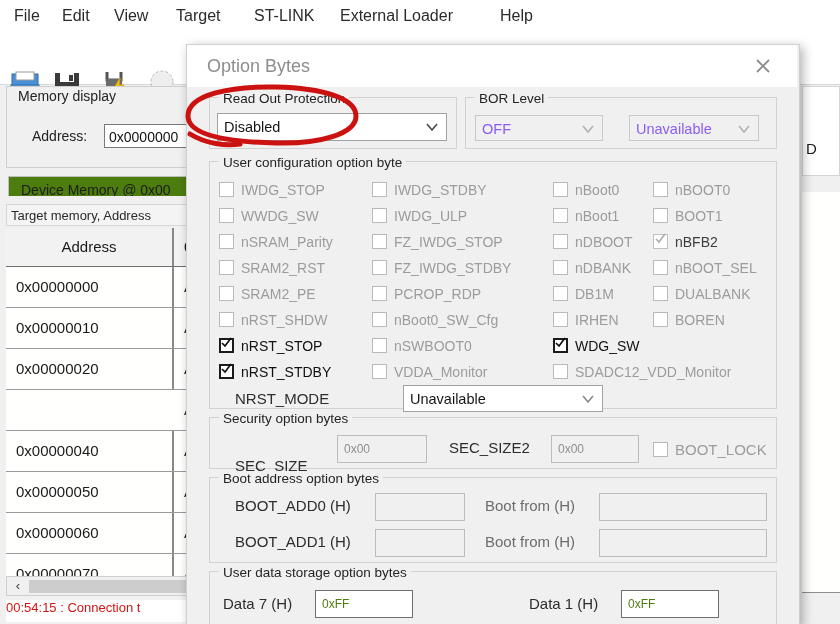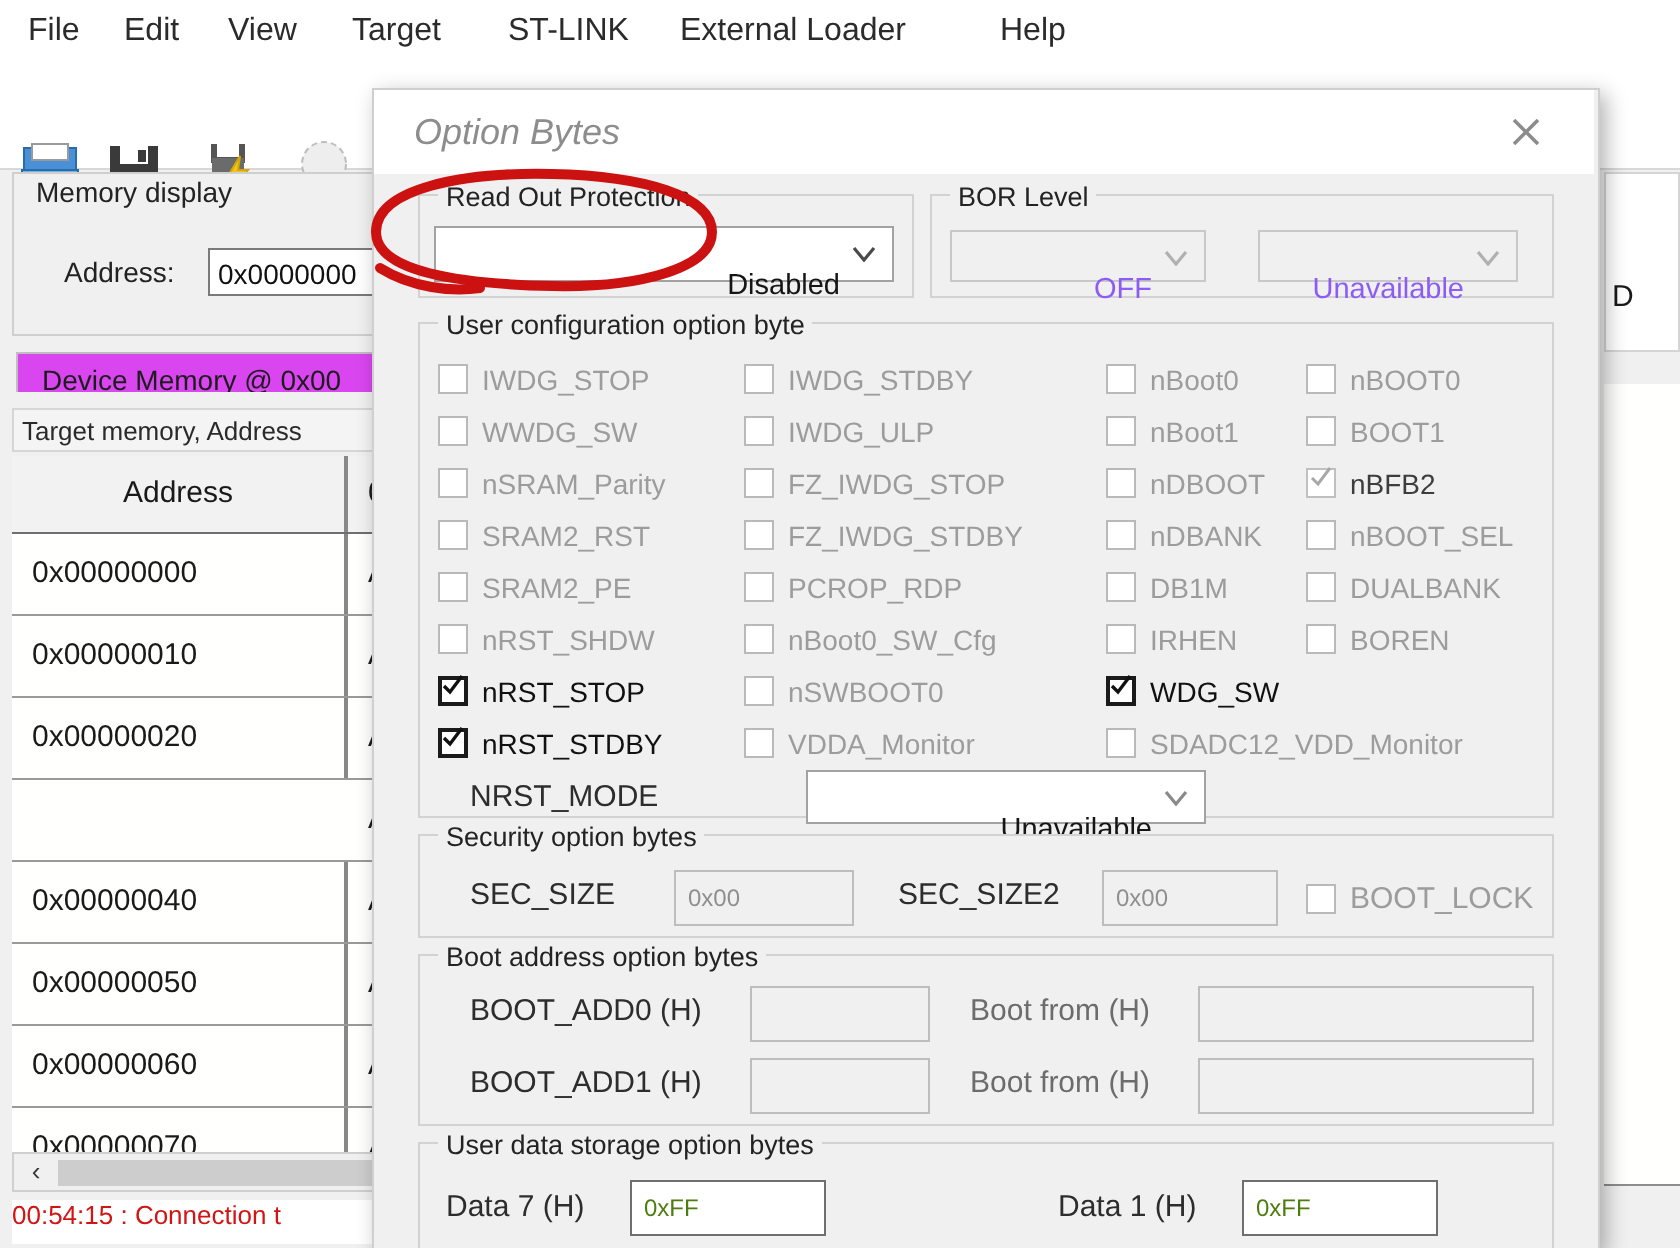--- a/index.html
+++ b/index.html
@@ -32,21 +32,21 @@
   #mem-group-title{position:absolute;left:14px;top:88px;background:#f0f0f0;padding:0 4px;
                    font-size:14px;color:#232323;}
   #addr-label{position:absolute;left:32px;top:128px;font-size:14px;color:#232323;}
   #addr-input{position:absolute;left:104px;top:124px;width:116px;height:24px;
               background:#ffffff;border:1px solid #7a7a7a;
               font-size:14px;color:#111;line-height:24px;padding-left:4px;
               overflow:hidden;white-space:nowrap;box-sizing:border-box;}
 
   
   #devmem-tab{position:absolute;left:8px;top:176px;width:250px;height:20px;
-              background:#d946ef;border:1px solid #bfbfbf;border-bottom:none;
+              background:#4d7c0f;border:1px solid #bfbfbf;border-bottom:none;
               font-size:14px;color:#1c1c1c;line-height:26px;padding-left:12px;
               overflow:hidden;white-space:nowrap;box-sizing:border-box;}
   #devmem-sub{position:absolute;left:6px;top:204px;width:252px;height:22px;
               background:#f4f4f4;border:1px solid #d6d6d6;
               font-size:13px;color:#2a2a2a;line-height:22px;padding-left:4px;
               overflow:hidden;white-space:nowrap;box-sizing:border-box;}
 
   
   #mem-table{position:absolute;left:6px;top:228px;width:600px;}
   .mt-row{position:relative;height:40px;border-bottom:1px solid #9a9a9a;background:#fffffe;}
@@ -80,32 +80,32 @@
                  background:#ffffff;border:1px solid #d5d5d5;box-sizing:border-box;}
   #right-d{position:absolute;left:806px;top:140px;font-size:15px;color:#1a1a1a;}
 
   
   #dialog{
     position:absolute;left:186px;top:44px;width:612px;height:580px;
     background:#f0f0f0;border:1px solid #cfcfcf;
     box-shadow:3px 3px 10px rgba(0,0,0,.30);
   }
   #dlg-titlebar{position:absolute;left:0;top:0;width:610px;height:42px;background:#ffffff;}
-  #dlg-title{position:absolute;left:20px;top:11px;font-size:18px;color:#8d8d8d;font-style:italic;}
+  #dlg-title{position:absolute;left:20px;top:11px;font-size:18px;color:#8d8d8d;}
   #dlg-close{position:absolute;left:558px;top:6px;width:36px;height:30px;cursor:default;}
 
   
   .gb{position:absolute;border:1px solid #d2d2d2;background:#f0f0f0;box-sizing:border-box;}
   .gb-title{position:absolute;background:#f0f0f0;padding:0 4px;font-size:13.5px;color:#232323;
             white-space:nowrap;}
 
   
   .combo{position:absolute;background:#ffffff;border:1px solid #a2a2a2;box-sizing:border-box;}
-  .combo .val{position:absolute;left:6px;top:16px;right:26px;height:100%;line-height:26px;
-              font-size:14.5px;color:#151515;white-space:nowrap;overflow:hidden;text-align:right;}
+  .combo .val{position:absolute;left:6px;top:0;right:26px;height:100%;line-height:26px;
+              font-size:14.5px;color:#151515;white-space:nowrap;overflow:hidden;}
   .combo .chev{position:absolute;right:7px;top:0;height:100%;width:14px;}
   .combo.disabled{background:#f0f0f0;border-color:#c8c8c8;}
   .combo.disabled .val{color:#8b5cf6;}
 
   
   .cb{position:absolute;height:20px;}
   .cb .box{position:absolute;left:0;top:2px;width:15px;height:15px;
            background:#ffffff;border:1px solid #b9b9b9;box-sizing:border-box;}
   .cb.on .box{border:2px solid #1b1b1b;}
   .cb.on.dim .box{border:1px solid #c0c0c0;}
@@ -486,21 +486,21 @@
     <div class="val">Unavailable</div>
     <div class="chev">
       <svg width="14" height="26" viewBox="0 0 14 26">
           <path d="M2 10 L7 16 L12 10" fill="none" stroke="#8a8a8a" stroke-width="1.6"></path>
         </svg>
     </div>
   </div>
 
   <div class="gb" style="left:22px;top:372px;width:568px;height:52px;"></div>
   <div class="gb-title" style="left:32px;top:366px;">Security option bytes</div>
-  <div class="flab" style="left:48px;top:394px;font-size:15px;">SEC_SIZE</div>
+  <div class="flab" style="left:48px;top:412px;font-size:15px;">SEC_SIZE</div>
   <div class="tf" style="left:150px;top:390px;width:90px;height:28px;">
       <div class="v">0x00</div>
     </div>
   <div class="flab" style="left:262px;top:394px;font-size:15px;">SEC_SIZE2</div>
   <div class="tf" style="left:364px;top:390px;width:88px;height:28px;">
       <div class="v">0x00</div>
     </div>
   <div class="cb dim" style="left:466px;top:395px">
     <div class="box" style="border:1px solid #b9b9b9;background:#fff"></div>
     <div class="lbl" style="font-size:15px">BOOT_LOCK</div>

